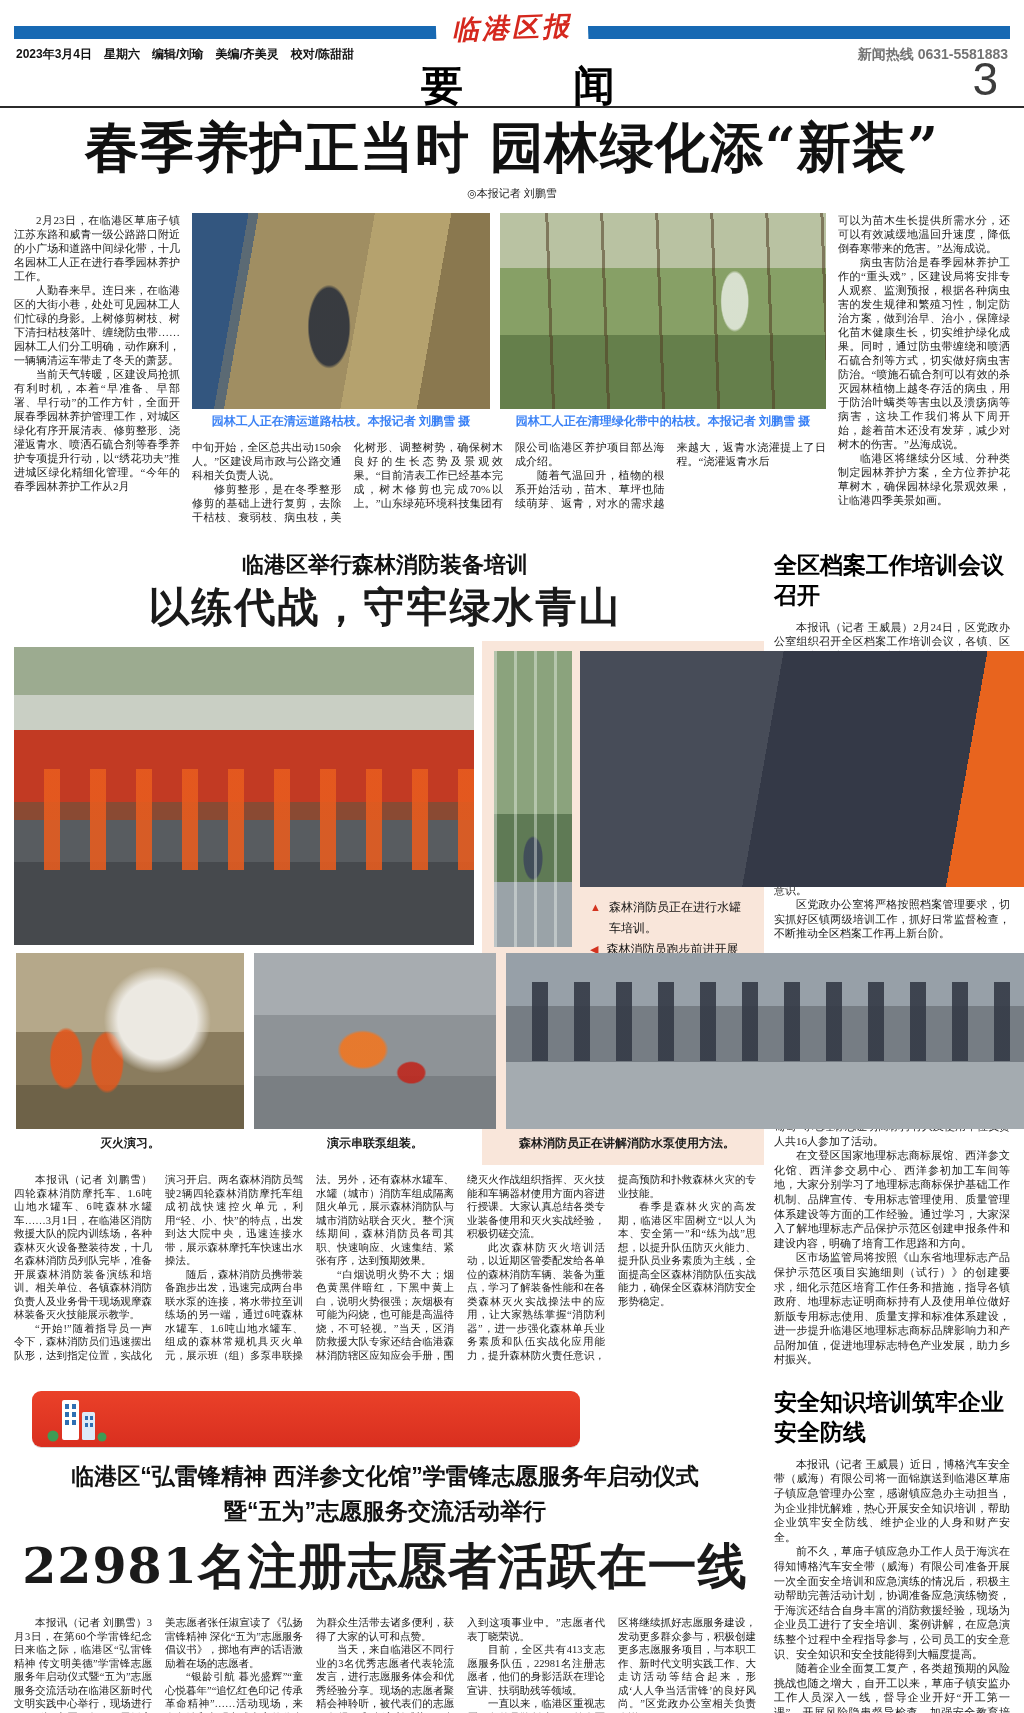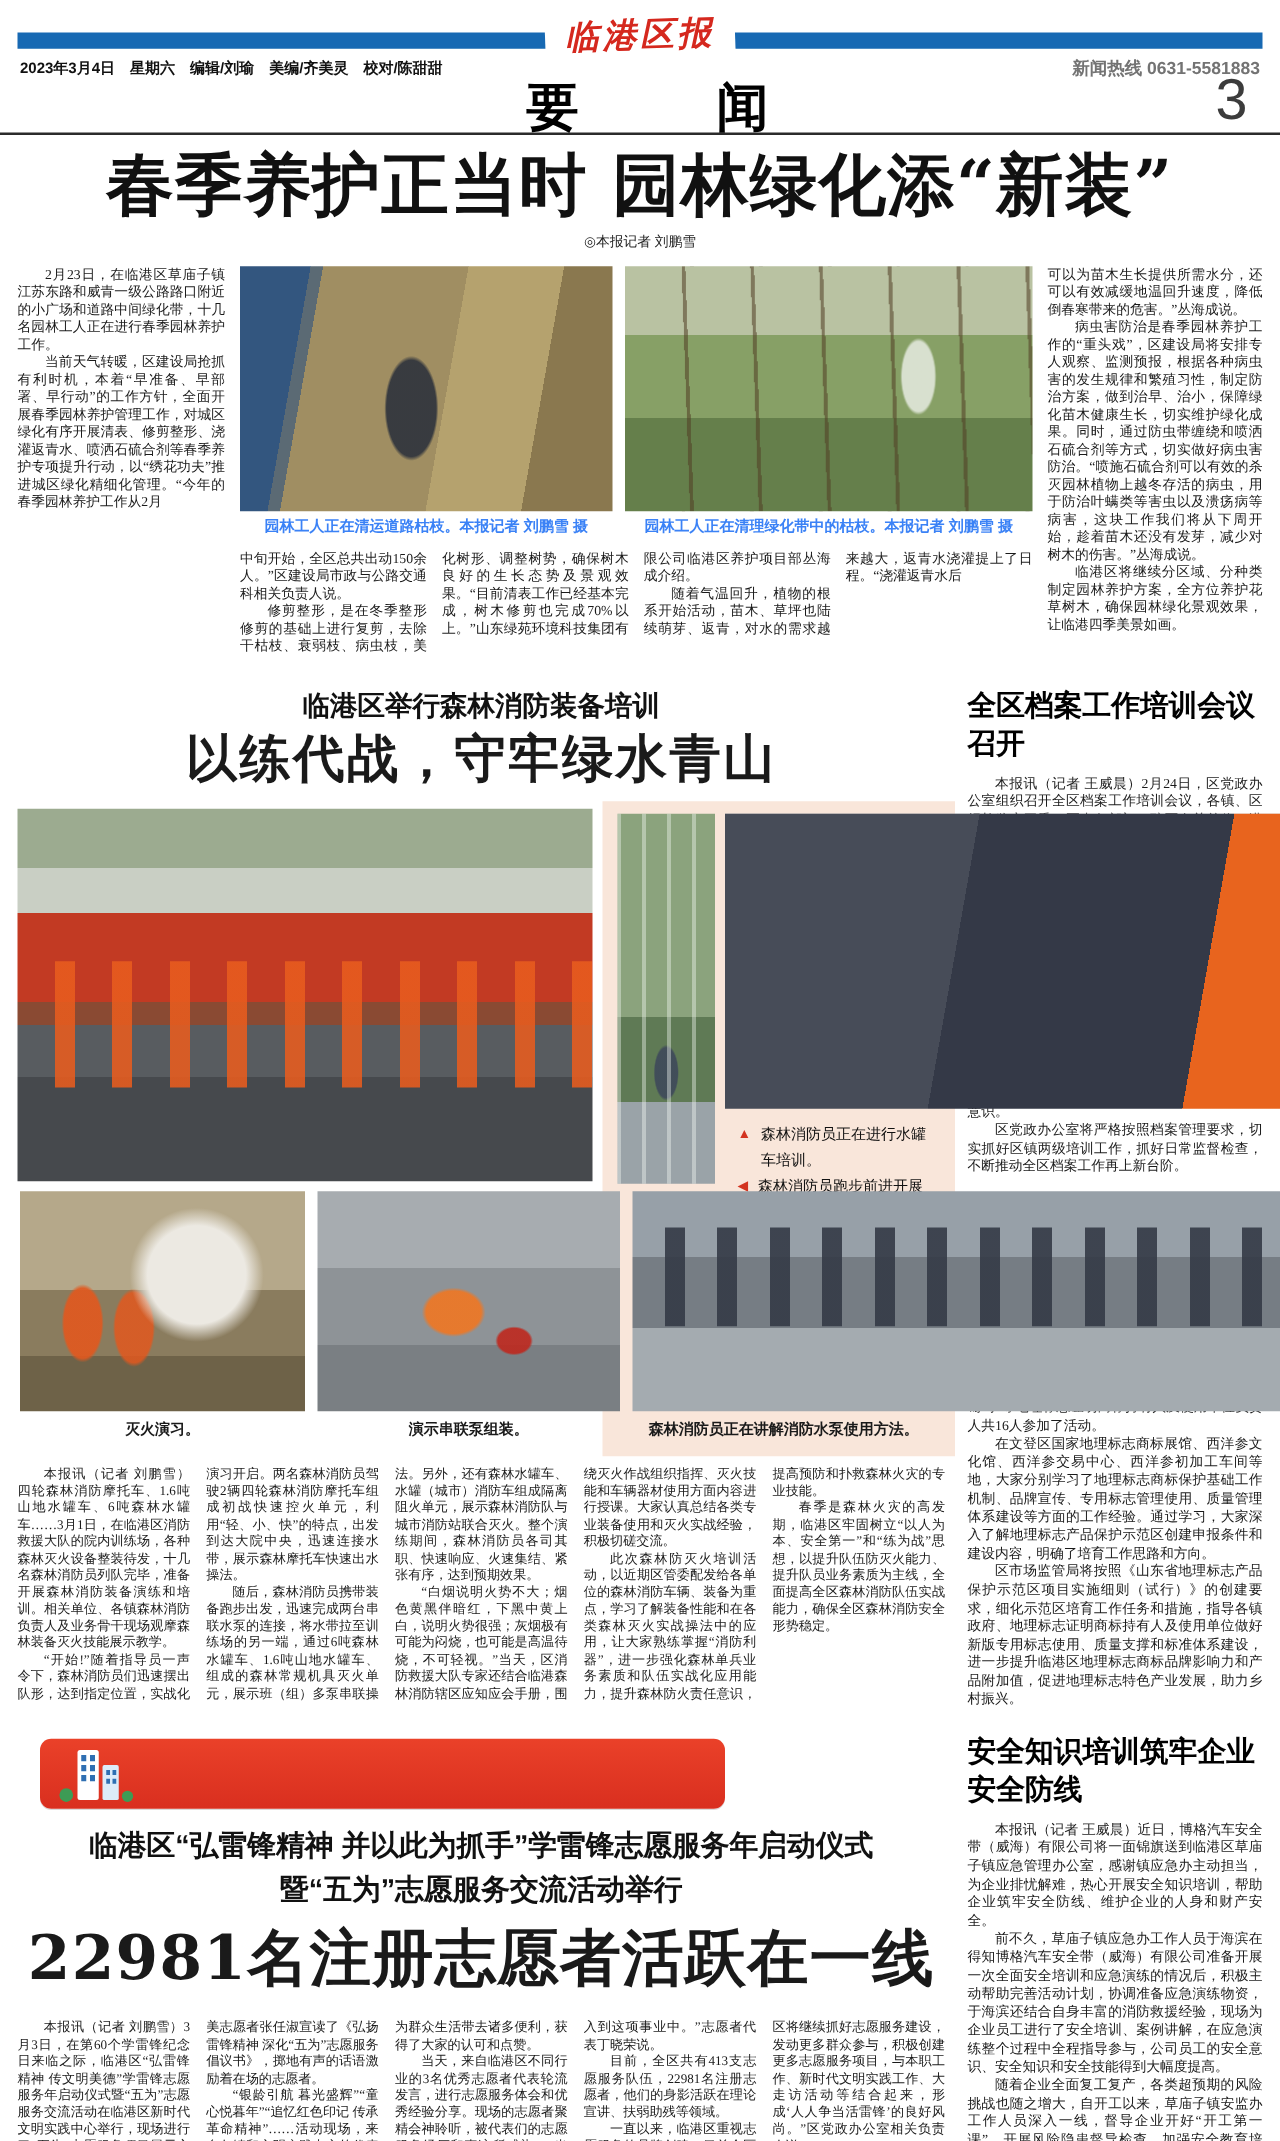--- a/index.html
+++ b/index.html
@@ -161,20 +161,21 @@
   </div>
 
   <div class="inner">
 
     <div class="a1">
       <div class="a1-headline">春季养护正当时  园林绿化添“新装”</div>
       <div class="a1-byline">◎本报记者 刘鹏雪</div>
       <div class="a1-row">
         <div class="a1-col-left bodytext">
             <p class="para">2月23日，在临港区草庙子镇江苏东路和威青一级公路路口附近的小广场和道路中间绿化带，十几名园林工人正在进行春季园林养护工作。</p>
+            <p class="para">人勤春来早。连日来，在临港区的大街小巷，处处可见园林工人们忙碌的身影。上树修剪树枝、树下清扫枯枝落叶、缠绕防虫带……园林工人们分工明确，动作麻利，一辆辆清运车带走了冬天的萧瑟。</p>
             <p class="para">当前天气转暖，区建设局抢抓有利时机，本着“早准备、早部署、早行动”的工作方针，全面开展春季园林养护管理工作，对城区绿化有序开展清表、修剪整形、浇灌返青水、喷洒石硫合剂等春季养护专项提升行动，以“绣花功夫”推进城区绿化精细化管理。“今年的春季园林养护工作从2月</p>
           </div>
         <div class="a1-center">
           <div class="a1-photos">
             <div class="a1-fig1">
               <div class="photo a1-photo ph-garden1"></div>
               <div class="figcap">园林工人正在清运道路枯枝。本报记者 刘鹏雪 摄</div>
             </div>
             <div class="a1-fig2">
               <div class="photo a1-photo ph-garden2"></div>
@@ -249,21 +250,21 @@
               <rect x="36" y="16" width="13" height="28" rx="1.5" fill="#dcebf8"></rect>
               <rect x="39" y="20" width="3" height="4" fill="#2f6fb2"></rect>
                 <rect x="44" y="20" width="3" height="4" fill="#2f6fb2"></rect>
               <rect x="39" y="27" width="3" height="4" fill="#2f6fb2"></rect>
                 <rect x="44" y="27" width="3" height="4" fill="#2f6fb2"></rect>
               <circle cx="7" cy="40" r="5.5" fill="#3d9b55"></circle>
               <circle cx="56" cy="41" r="4.5" fill="#3d9b55"></circle>
             </svg>
           </div>
           <div class="a3-deck">
-            <div>临港区“弘雷锋精神 并以此为抓手”学雷锋志愿服务年启动仪式</div>
+            <div>临港区“弘雷锋精神 西洋参文化馆”学雷锋志愿服务年启动仪式</div>
             <div>暨“五为”志愿服务交流活动举行</div>
           </div>
           <div class="a3-headline">22981名注册志愿者活跃在一线</div>
           <div class="a3-body bodytext">
               <p class="para">本报讯（记者 刘鹏雪）3月3日，在第60个学雷锋纪念日来临之际，临港区“弘雷锋精神 传文明美德”学雷锋志愿服务年启动仪式暨“五为”志愿服务交流活动在临港区新时代文明实践中心举行，现场进行了“五为”志愿服务项目展示交流，相关负责人对学雷锋志愿服务年及文明实践等工作进行了安排部署。</p>
               <p class="para">“带头关爱他人、带头奉献社会、带头倡树新风……”活动现场，山东省最美志愿者张任淑宣读了《弘扬雷锋精神 深化“五为”志愿服务倡议书》，掷地有声的话语激励着在场的志愿者。</p>
               <p class="para">“银龄引航 暮光盛辉”“童心悦暮年”“追忆红色印记 传承革命精神”……活动现场，来自各镇和文明实践中心的代表分别就各自承担的志愿服务项目进行了展示交流，他们从自身出发，从群众所需的日常小事着手，为有需要的群众送去温暖和关怀，并以此为抓手，为群众生活带去诸多便利，获得了大家的认可和点赞。</p>
               <p class="para">当天，来自临港区不同行业的3名优秀志愿者代表轮流发言，进行志愿服务体会和优秀经验分享。现场的志愿者聚精会神聆听，被代表们的志愿服务经历和事迹所感染。“当看到我所帮忙过、服务过的人露出灿烂笑容时，我坚信当初的选择是正确的，也更清楚作为一名青年志愿者的职责，我会将更多的爱融入青年志愿者工作中，也期待更多青年人投入到这项事业中。”志愿者代表丁晓荣说。</p>
               <p class="para">目前，全区共有413支志愿服务队伍，22981名注册志愿者，他们的身影活跃在理论宣讲、扶弱助残等领域。</p>
               <p class="para">一直以来，临港区重视志愿服务的品牌创建，目前全区共有3名省级最美志愿者、2个省级最美志愿服务社区、2名市级最美志愿者、2个市级最佳志愿服务组织、3个市级最佳志愿服务项目和2个市级最美志愿服务社区、村。“临港区将继续抓好志愿服务建设，发动更多群众参与，积极创建更多志愿服务项目，与本职工作、新时代文明实践工作、大走访活动等结合起来，形成‘人人争当活雷锋’的良好风尚。”区党政办公室相关负责人说。</p>

